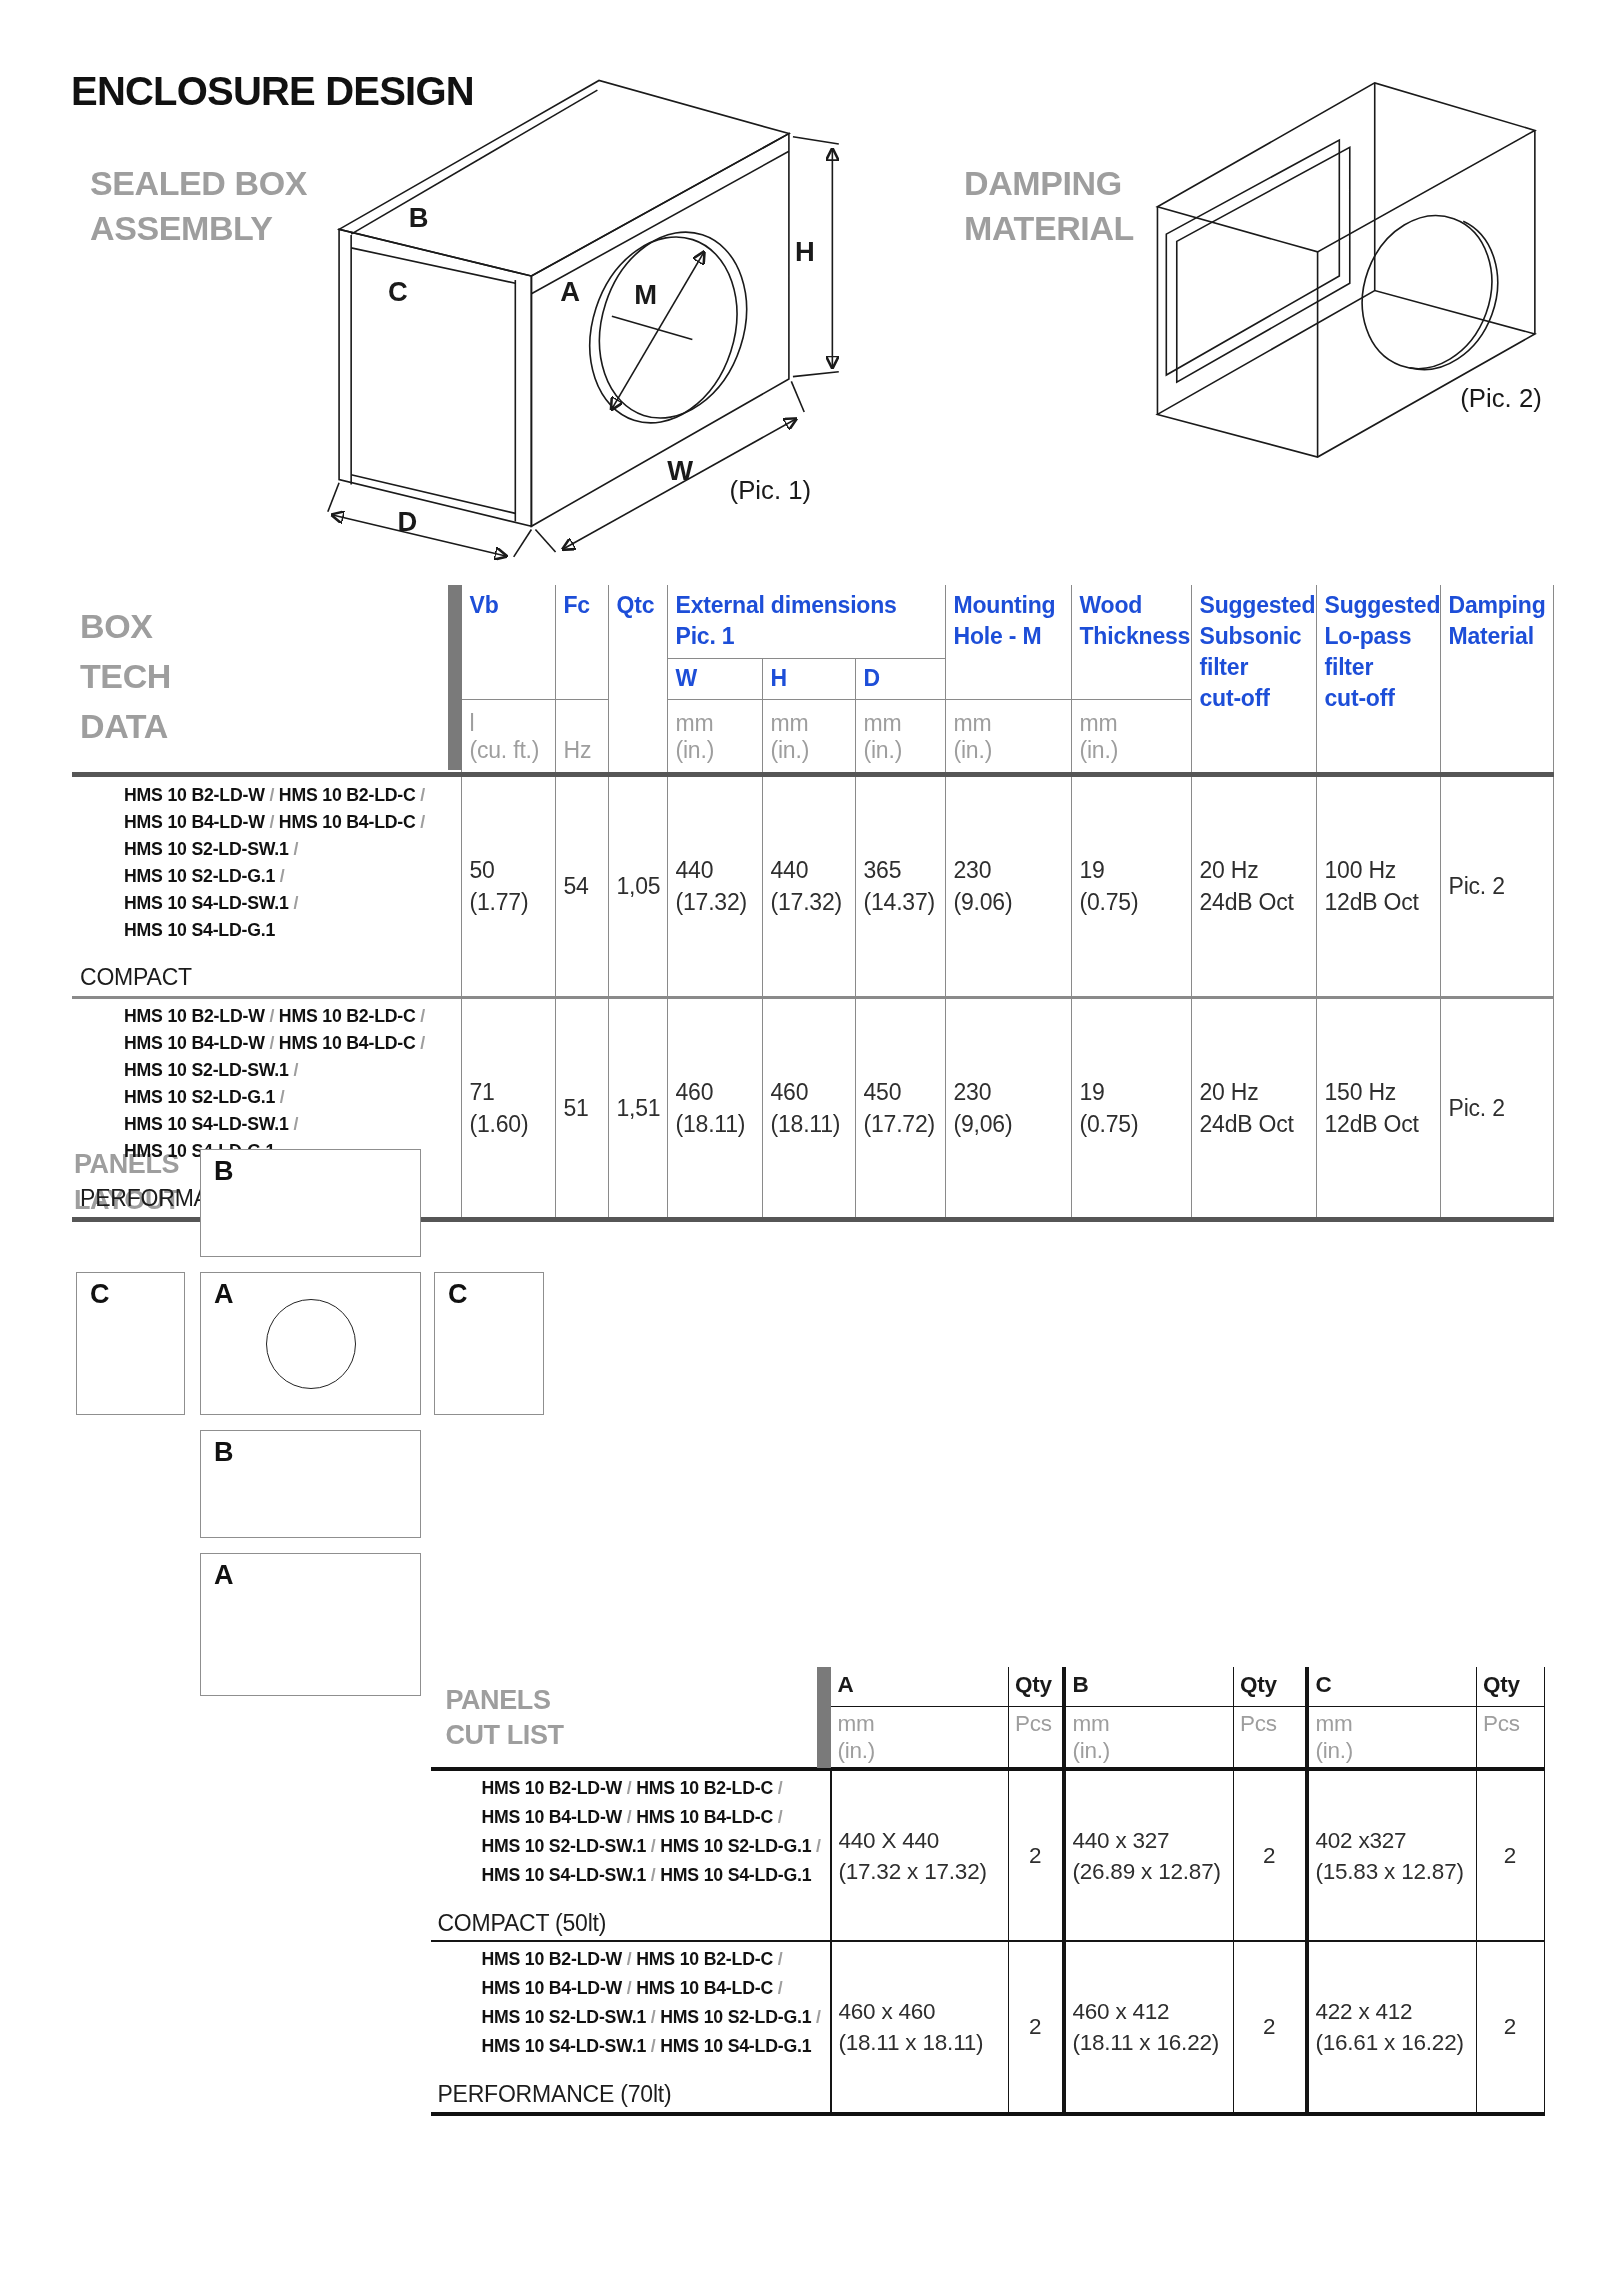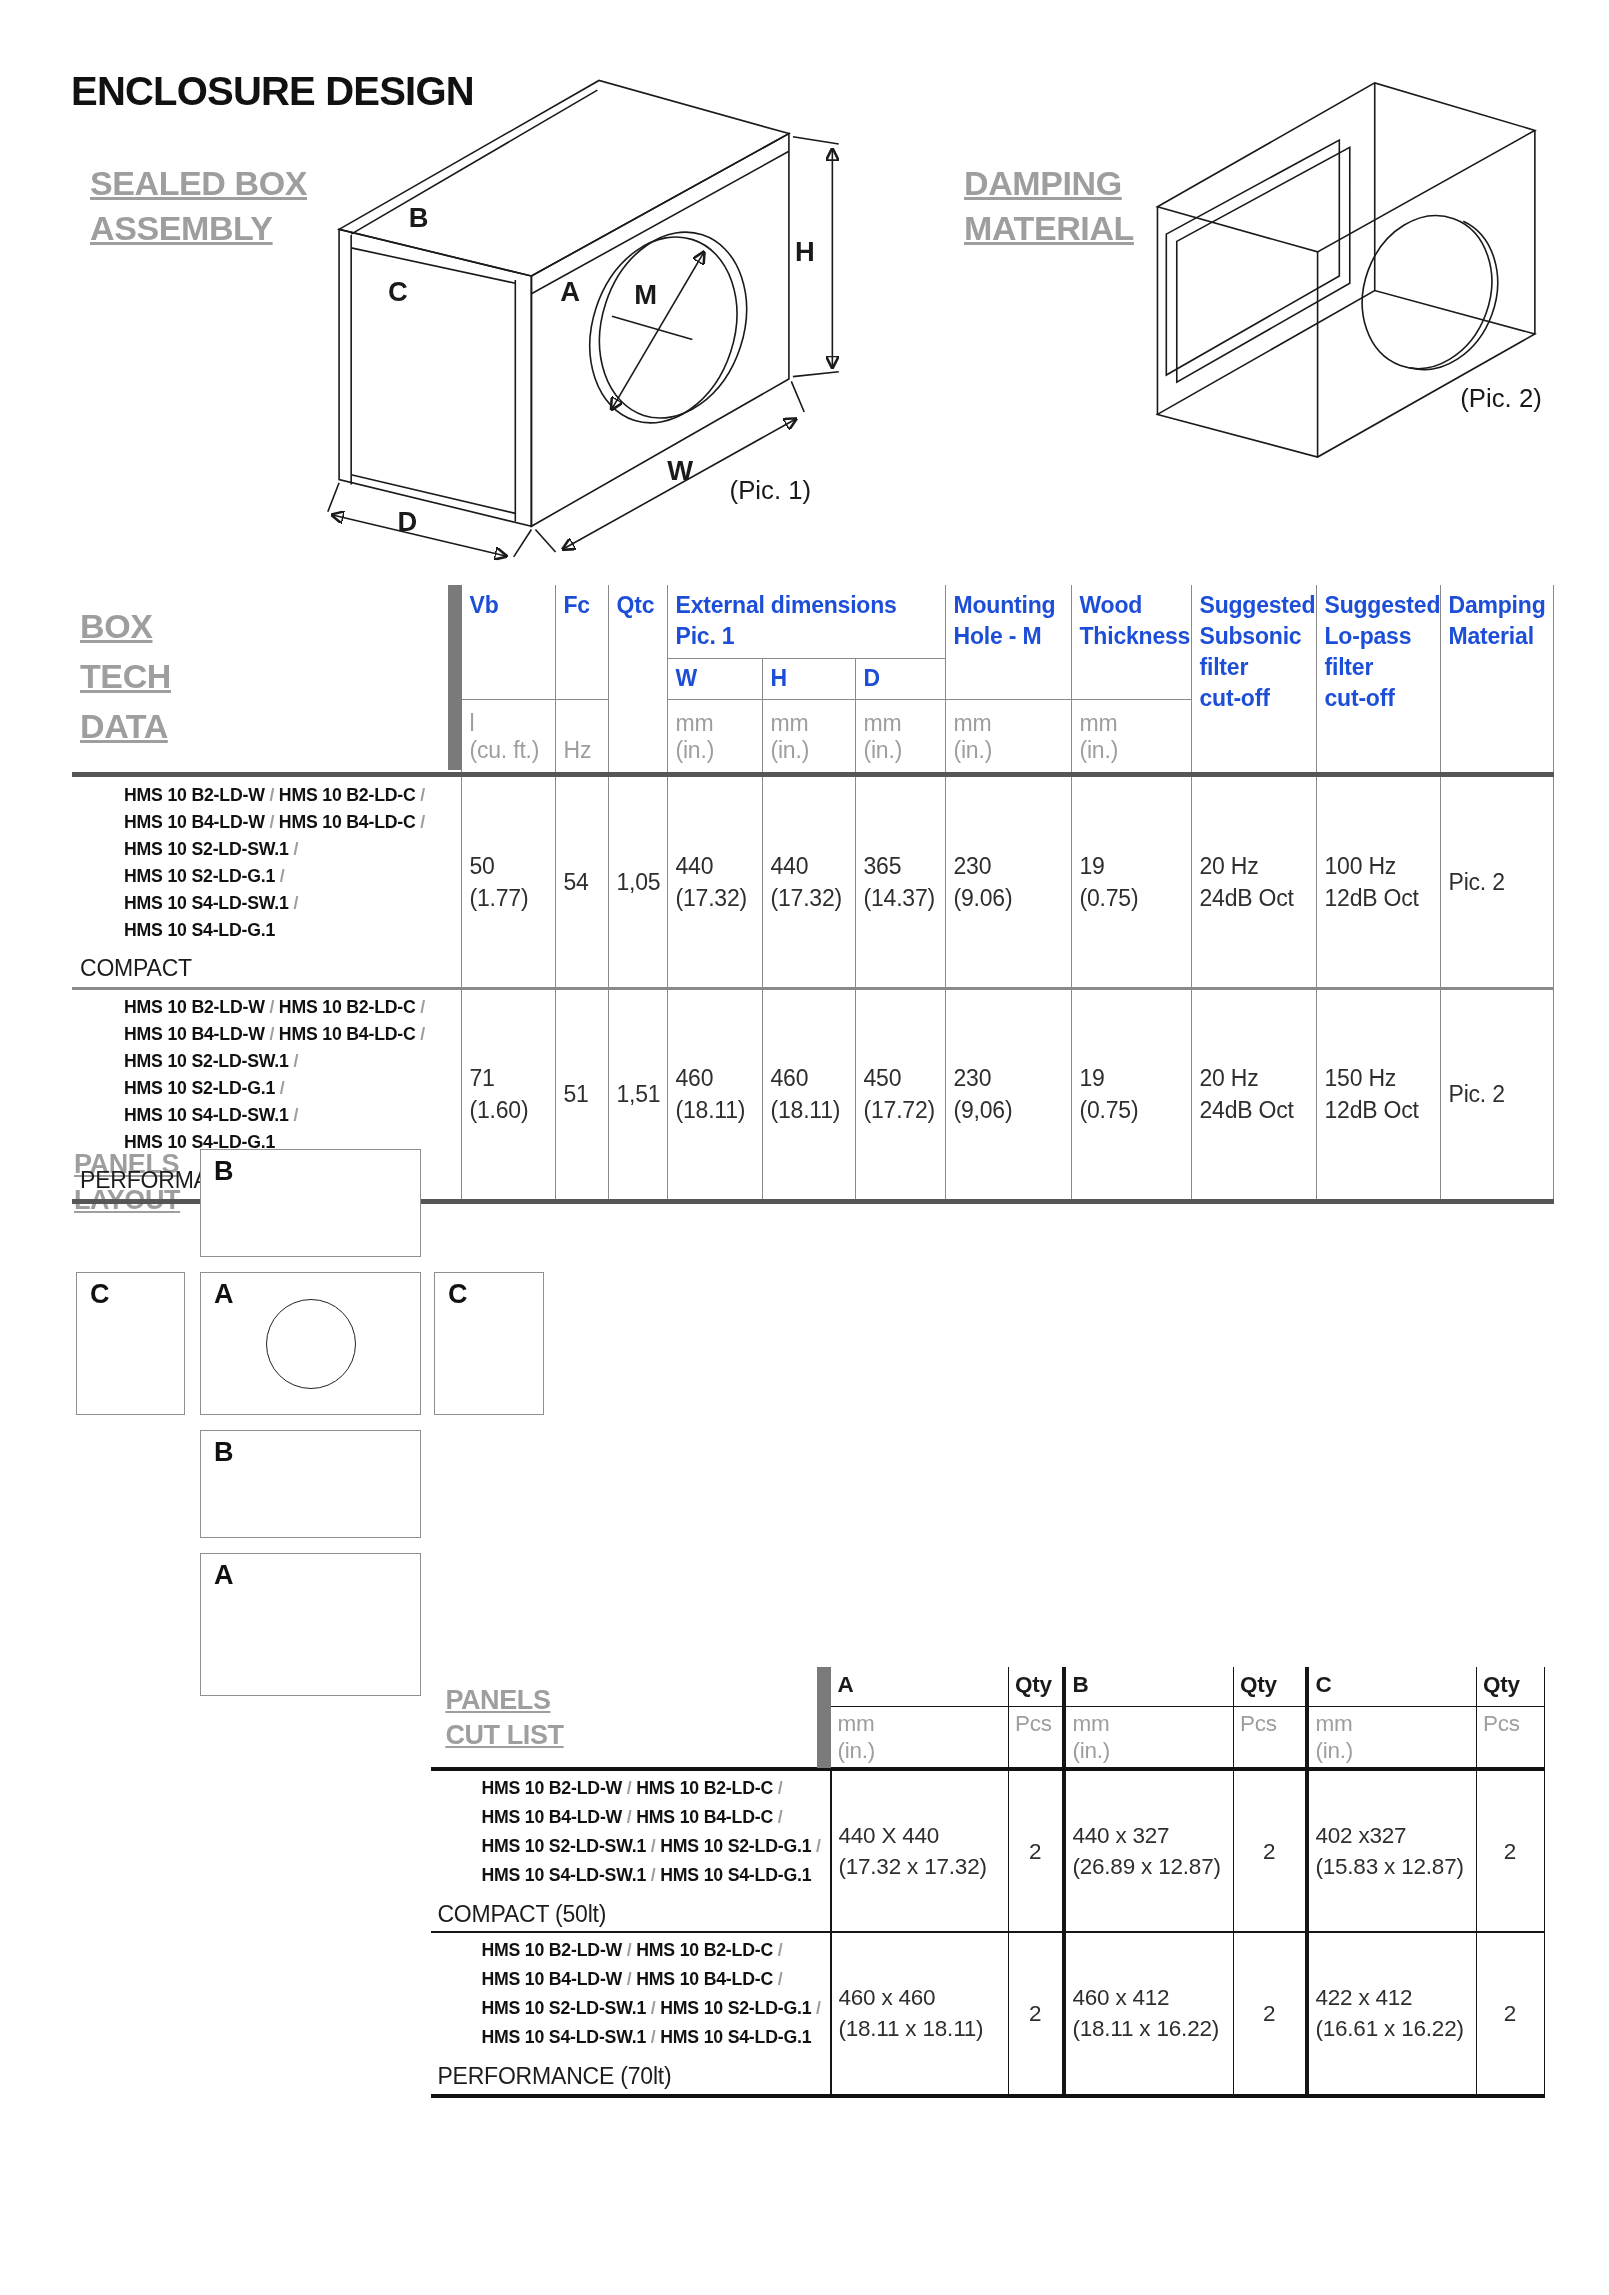--- a/index.html
+++ b/index.html
@@ -1,21 +1,21 @@
 <!DOCTYPE html>
 <html style="font-size:13px"><head>
 <meta charset="utf-8">
 <style>
   html,body{margin:0;padding:0;background:#ffffff;}
   body{width:1610px;height:2295px;position:relative;font-family:"Liberation Sans",sans-serif;color:#1a1a1a;}
   .abs{position:absolute;}
 
   
   .page-title{left:71px;top:69px;font-size:40px;font-weight:800;letter-spacing:-0.8px;color:#111;}
-  .gray-head{color:#9e9e9e;font-weight:700;white-space:pre-line;letter-spacing:-0.4px;text-decoration:underline;}
+  .gray-head{color:#9e9e9e;font-weight:700;white-space:pre-line;letter-spacing:-0.4px;}
   .head-lg{font-size:34px;line-height:1.32;}
   .head-md{font-size:27px;line-height:1.35;}
 
   
   svg.diagrams{position:absolute;left:0;top:0;pointer-events:none;}
   svg.diagrams line, svg.diagrams polygon, svg.diagrams polyline, svg.diagrams path, svg.diagrams ellipse{stroke:#1a1a1a;stroke-width:2;fill:none;}
   svg.diagrams text{fill:#1a1a1a;font-family:"Liberation Sans",sans-serif;font-size:34px;font-weight:600;text-anchor:middle;stroke:none;}
   svg.diagrams text.cap{font-weight:400;font-size:32px;}
   .thin{stroke-width:1.8;}
 
@@ -49,21 +49,21 @@
   .cut td.val{font-weight:400;color:#2e2e2e;white-space:pre-line;line-height:31px;}
   .cut td.qty{font-weight:400;color:#2e2e2e;text-align:center;}
   .cut td.dlbl{border-left:none;border-right:2.4px solid #151515;}
   .cut-head{font-size:27px;line-height:35px;padding-top:13px;padding-left:8px;}
 
   
   .models{font-size:17.7px;font-weight:700;line-height:27px;letter-spacing:-0.2px;color:#111;margin-left:44px;}
   .cut .models{line-height:29px;}
   .mname{white-space:nowrap;}
   .msep{color:#9e9e9e;}
-  .variant{font-weight:400;font-size:23px;color:#1c1c1c;margin-top:11px;letter-spacing:-0.2px;}
+  .variant{font-weight:400;font-size:23px;color:#1c1c1c;margin-top:20px;letter-spacing:-0.2px;}
 
   
   .panel{position:absolute;border:1.6px solid #8f8f8f;box-sizing:border-box;background:#fff;}
   .panel .tag{font-size:27px;font-weight:700;padding:6.4px 0 0 13px;color:#111;}
   .hole{position:absolute;border:1.6px solid #222;border-radius:50%;box-sizing:border-box;}
 </style>
 </head>
 <body>
 
 <div class="abs page-title">ENCLOSURE DESIGN</div>

